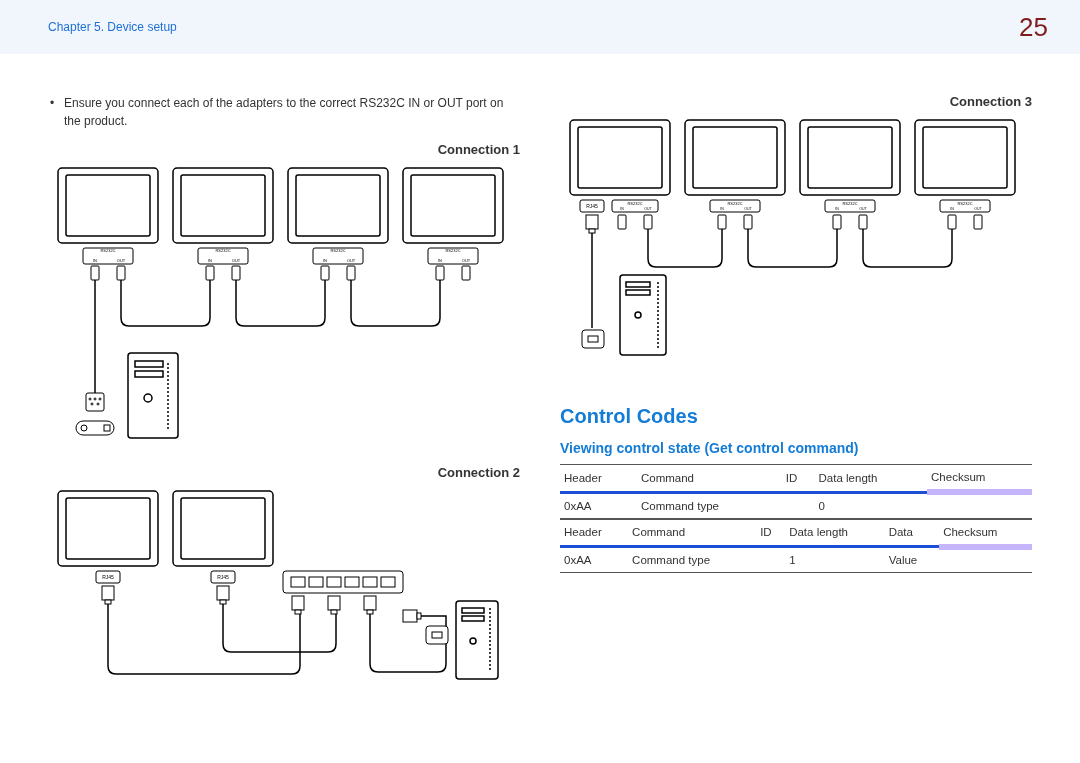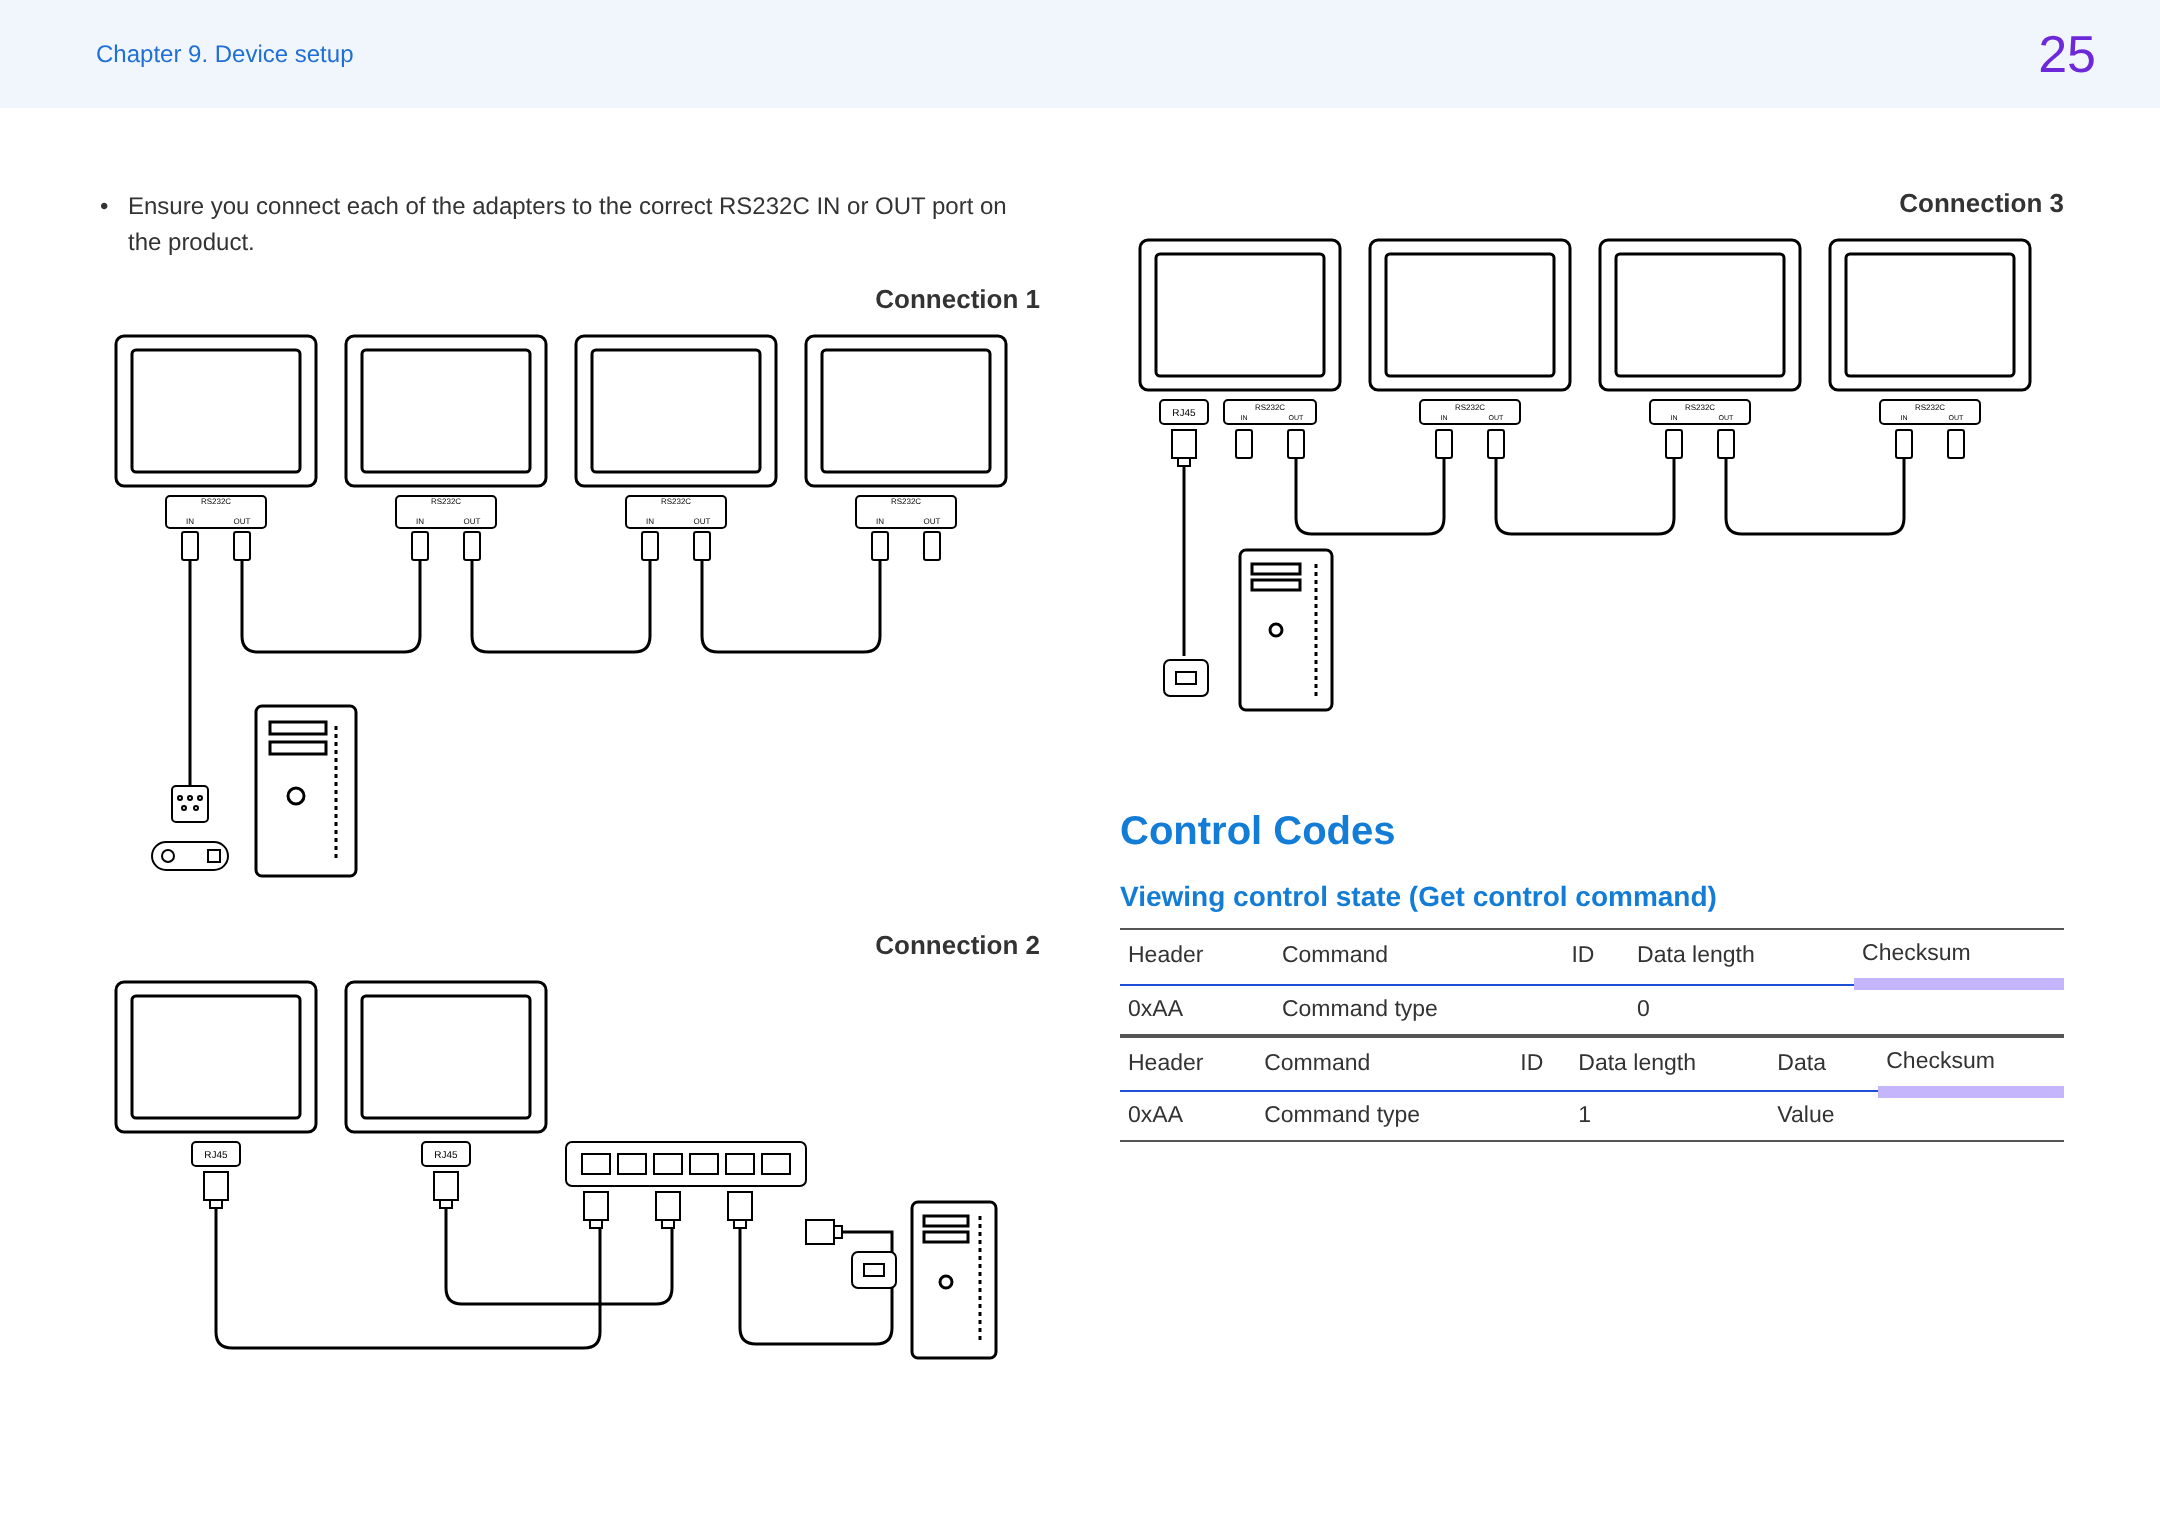--- a/index.html
+++ b/index.html
@@ -17,21 +17,21 @@
     display: flex;
     align-items: center;
     justify-content: space-between;
     padding: 0 32px 0 48px;
   }
   .chapter-label {
     color: #1f6fd6;
     font-size: 12px;
   }
   .page-number {
-    color: #6d28d9;
+    color: #7f1d1d;
     font-size: 26px;
     font-weight: 300;
   }
   .content {
     display: flex;
     padding: 40px 48px 0 48px;
   }
   .col {
     width: 50%;
     padding-right: 20px;
@@ -80,30 +80,30 @@
     font-size: 11.5px;
     color: #333;
   }
   table.codes td {
     border-top: 1px solid #555;
     border-bottom: 6px solid #c4b5fd;
     padding: 6px 4px;
     text-align: left;
   }
   table.codes td.inner {
-    border-bottom: 1px solid #1d4ed8;
+    border-bottom: 3px solid #1d4ed8;
     margin-top: 20px;
   }
   table.codes tr.last td { border-bottom: 1px solid #555; }
 </style>
 </head>
 <body>
 
 <div class="header-bar">
-  <span class="chapter-label">Chapter 9. Device setup</span>
+  <span class="chapter-label">Chapter 5. Device setup</span>
   <span class="page-number">25</span>
 </div>
 
 <div class="content">
 
   <div class="col">
     <div class="bullet">Ensure you connect each of the adapters to the correct RS232C IN or OUT port on the product.</div>
 
     <h4 class="small">Connection 1</h4>
     <div class="diagram">

